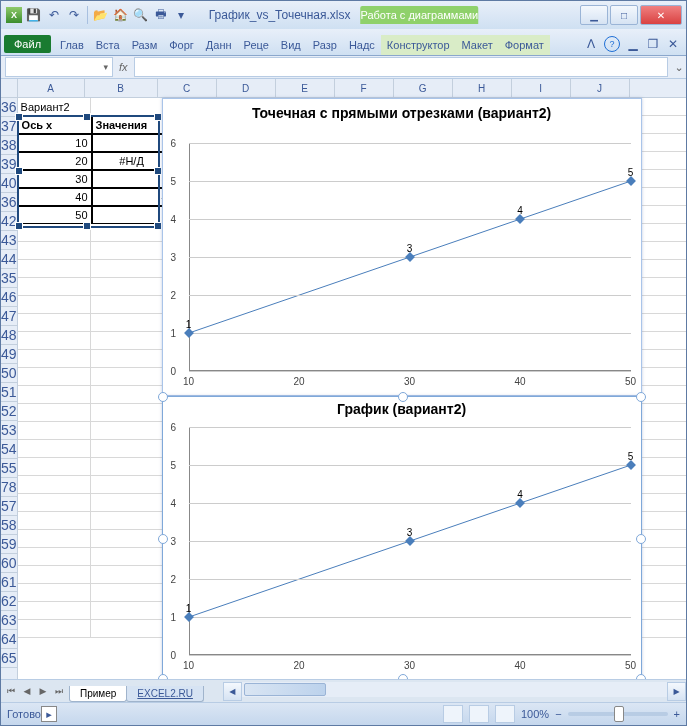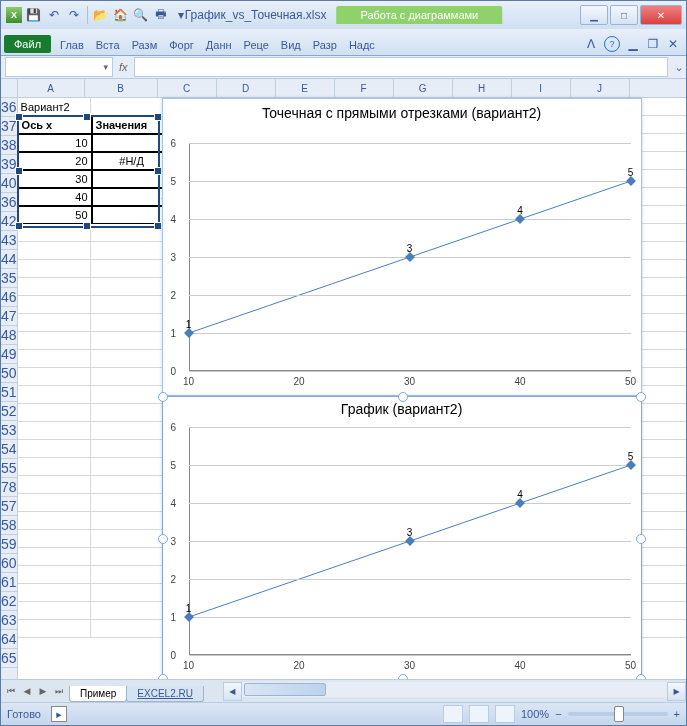--- a/index.html
+++ b/index.html
@@ -4,21 +4,21 @@
 <style>
 html,body{margin:0;padding:0;font-family:"Segoe UI",Tahoma,sans-serif;font-size:11px;background:#fff;overflow:hidden}
 .window{width:687px;height:726px;border:1px solid #5e7aa3;box-sizing:border-box;display:flex;flex-direction:column;background:#dce6f1}
 .titlebar{height:28px;background:linear-gradient(#e8eff9,#cfe0f2);display:flex;align-items:center;position:relative}
 .qat{display:flex;align-items:center;padding:0 4px;gap:2px}
 .qat-btn{width:18px;height:18px;display:flex;align-items:center;justify-content:center;color:#3b5998;font-size:12px}
 .ico-excel{width:16px;height:16px;background:linear-gradient(#8fc96b,#3b8d2d);display:flex;align-items:center;justify-content:center;color:#fff;font-weight:bold;font-size:9px}
 .sep{width:1px;height:18px;background:#a8c0e0;margin:0 2px}
 .title-txt{position:absolute;left:50%;transform:translateX(-50%);display:flex;align-items:center;gap:10px}
 .doc-name{color:#3b5998;font-size:12px}
-.ctx-tab{background:#8fd16b;color:#fff;padding:3px 24px;border-radius:2px 2px 0 0;font-size:11px}
+.ctx-tab{background:#8fd16b;color:#fff;padding:3px 0;border-radius:2px 2px 0 0;font-size:11px}
 .winbtns{position:absolute;right:4px;top:4px;display:flex;gap:2px}
 .winbtn{width:26px;height:18px;background:linear-gradient(#f4f8fd,#d6e3f3);border:1px solid #9ab4d6;border-radius:2px;display:flex;align-items:center;justify-content:center;font-size:10px;color:#3b5998}
 .winbtn.close{background:linear-gradient(#f08080,#d94141);color:#fff;width:40px}
 .ribbon{height:26px;background:linear-gradient(#e8eff9,#cfe0f2);display:flex;align-items:flex-end;border-bottom:1px solid #8ba7cc;position:relative}
 .tab{padding:4px 6px;color:#3b5998;font-size:11px;cursor:default}
 .tab.file{background:#197b30;color:#fff;border-radius:2px;margin:2px 3px;padding:3px 10px;font-weight:normal}
 .ctx-tabs{display:flex}
 .ctx-tabs .tab{background:#d9ecc7}
 .rib-right{position:absolute;right:6px;bottom:3px;display:flex;gap:6px;align-items:center;color:#3b5998}
 .rib-ico{width:14px;height:14px;display:flex;align-items:center;justify-content:center;font-size:12px}
@@ -39,21 +39,21 @@
 .w-a{width:66px}.w-b{width:72px}.w-std{width:58px}
 .tbl-b{border:1px solid #000!important}
 .hdr-c{font-weight:bold;justify-content:flex-start}
 .num{justify-content:flex-end}
 .ctr{justify-content:center}
 .sel-range{position:absolute;border:2px solid #1f497d;pointer-events:none}
 .sel-handle{position:absolute;width:6px;height:6px;background:#1f497d;border:1px solid #fff}
 .chart{position:absolute;background:#fff;border:1px solid #a9c4e9;box-shadow:0 0 3px rgba(100,130,180,0.4)}
 .chart.active{border:1px solid #7fa8d9}
 .chart-handle{position:absolute;width:8px;height:8px;border:1px solid #7fa8d9;background:#fff;border-radius:50%}
-.chart-title{text-align:center;font-weight:normal;font-size:14px;padding:4px 0;color:#000}
+.chart-title{text-align:center;font-weight:bold;font-size:14px;padding:4px 0;color:#000}
 .plot{position:absolute;left:26px;right:10px;top:44px;bottom:24px}
 .plot2{position:absolute;left:26px;right:10px;top:30px;bottom:24px}
 .gl{position:absolute;left:0;right:0;border-top:1px solid #ccc}
 .ax-x{position:absolute;left:0;right:0;bottom:0;border-top:1px solid #888}
 .ax-y{position:absolute;top:0;bottom:0;left:0;border-left:1px solid #888}
 .ytick{position:absolute;left:-18px;font-size:10px;color:#444;transform:translateY(-50%)}
 .xtick{position:absolute;bottom:-16px;font-size:10px;color:#444;transform:translateX(-50%)}
 .dlabel{position:absolute;font-size:10px;color:#000;transform:translate(-50%,-130%)}
 svg.line{position:absolute;left:0;top:0;width:100%;height:100%;overflow:visible}
 .sbtn{height:17px;background:linear-gradient(#f4f8fd,#d6e3f3);border:1px solid #b8cce4;display:flex;align-items:center;justify-content:center;font-size:8px;color:#3b5998}
@@ -108,20 +108,25 @@
     <div class="tab file">Файл</div>
     <div class="tab">Глав</div>
     <div class="tab">Вста</div>
     <div class="tab">Разм</div>
     <div class="tab">Форг</div>
     <div class="tab">Данн</div>
     <div class="tab">Реце</div>
     <div class="tab">Вид</div>
     <div class="tab">Разр</div>
     <div class="tab">Надс</div>
+    <div class="ctx-tabs">
+      <div class="tab">Конструктор</div>
+      <div class="tab">Макет</div>
+      <div class="tab">Формат</div>
+    </div>
     <div class="rib-right">
       <div class="rib-ico">ᐱ</div>
       <div class="rib-ico" style="color:#1f6fd6;border:1px solid #1f6fd6;border-radius:50%;font-size:9px">?</div>
       <div class="rib-ico">▁</div>
       <div class="rib-ico">❐</div>
       <div class="rib-ico">✕</div>
     </div>
   </div>
 
   <div class="namebox-row">
@@ -659,21 +664,21 @@
     <div class="hscroll">
       <div class="sbtn" style="width:17px">◀</div>
       <div class="strack">
           <div class="sthumb" style="left:2px;width:80px;top:1px;bottom:1px"></div>
         </div>
       <div class="sbtn" style="width:17px">▶</div>
     </div>
   </div>
 
   <div class="status">
-    <div style="display:flex;gap:10px;align-items:center">
+    <div style="display:flex;align-items:center">
       <span>Готово</span>
       <span style="width:14px;height:14px;border:1px solid #888;background:#fff;display:inline-flex;align-items:center;justify-content:center">▸</span>
     </div>
     <div class="status-right">
       <div class="viewbtn"></div>
       <div class="viewbtn"></div>
       <div class="viewbtn"></div>
       <span>100%</span>
       <span>−</span>
       <div class="zoom-sl">

